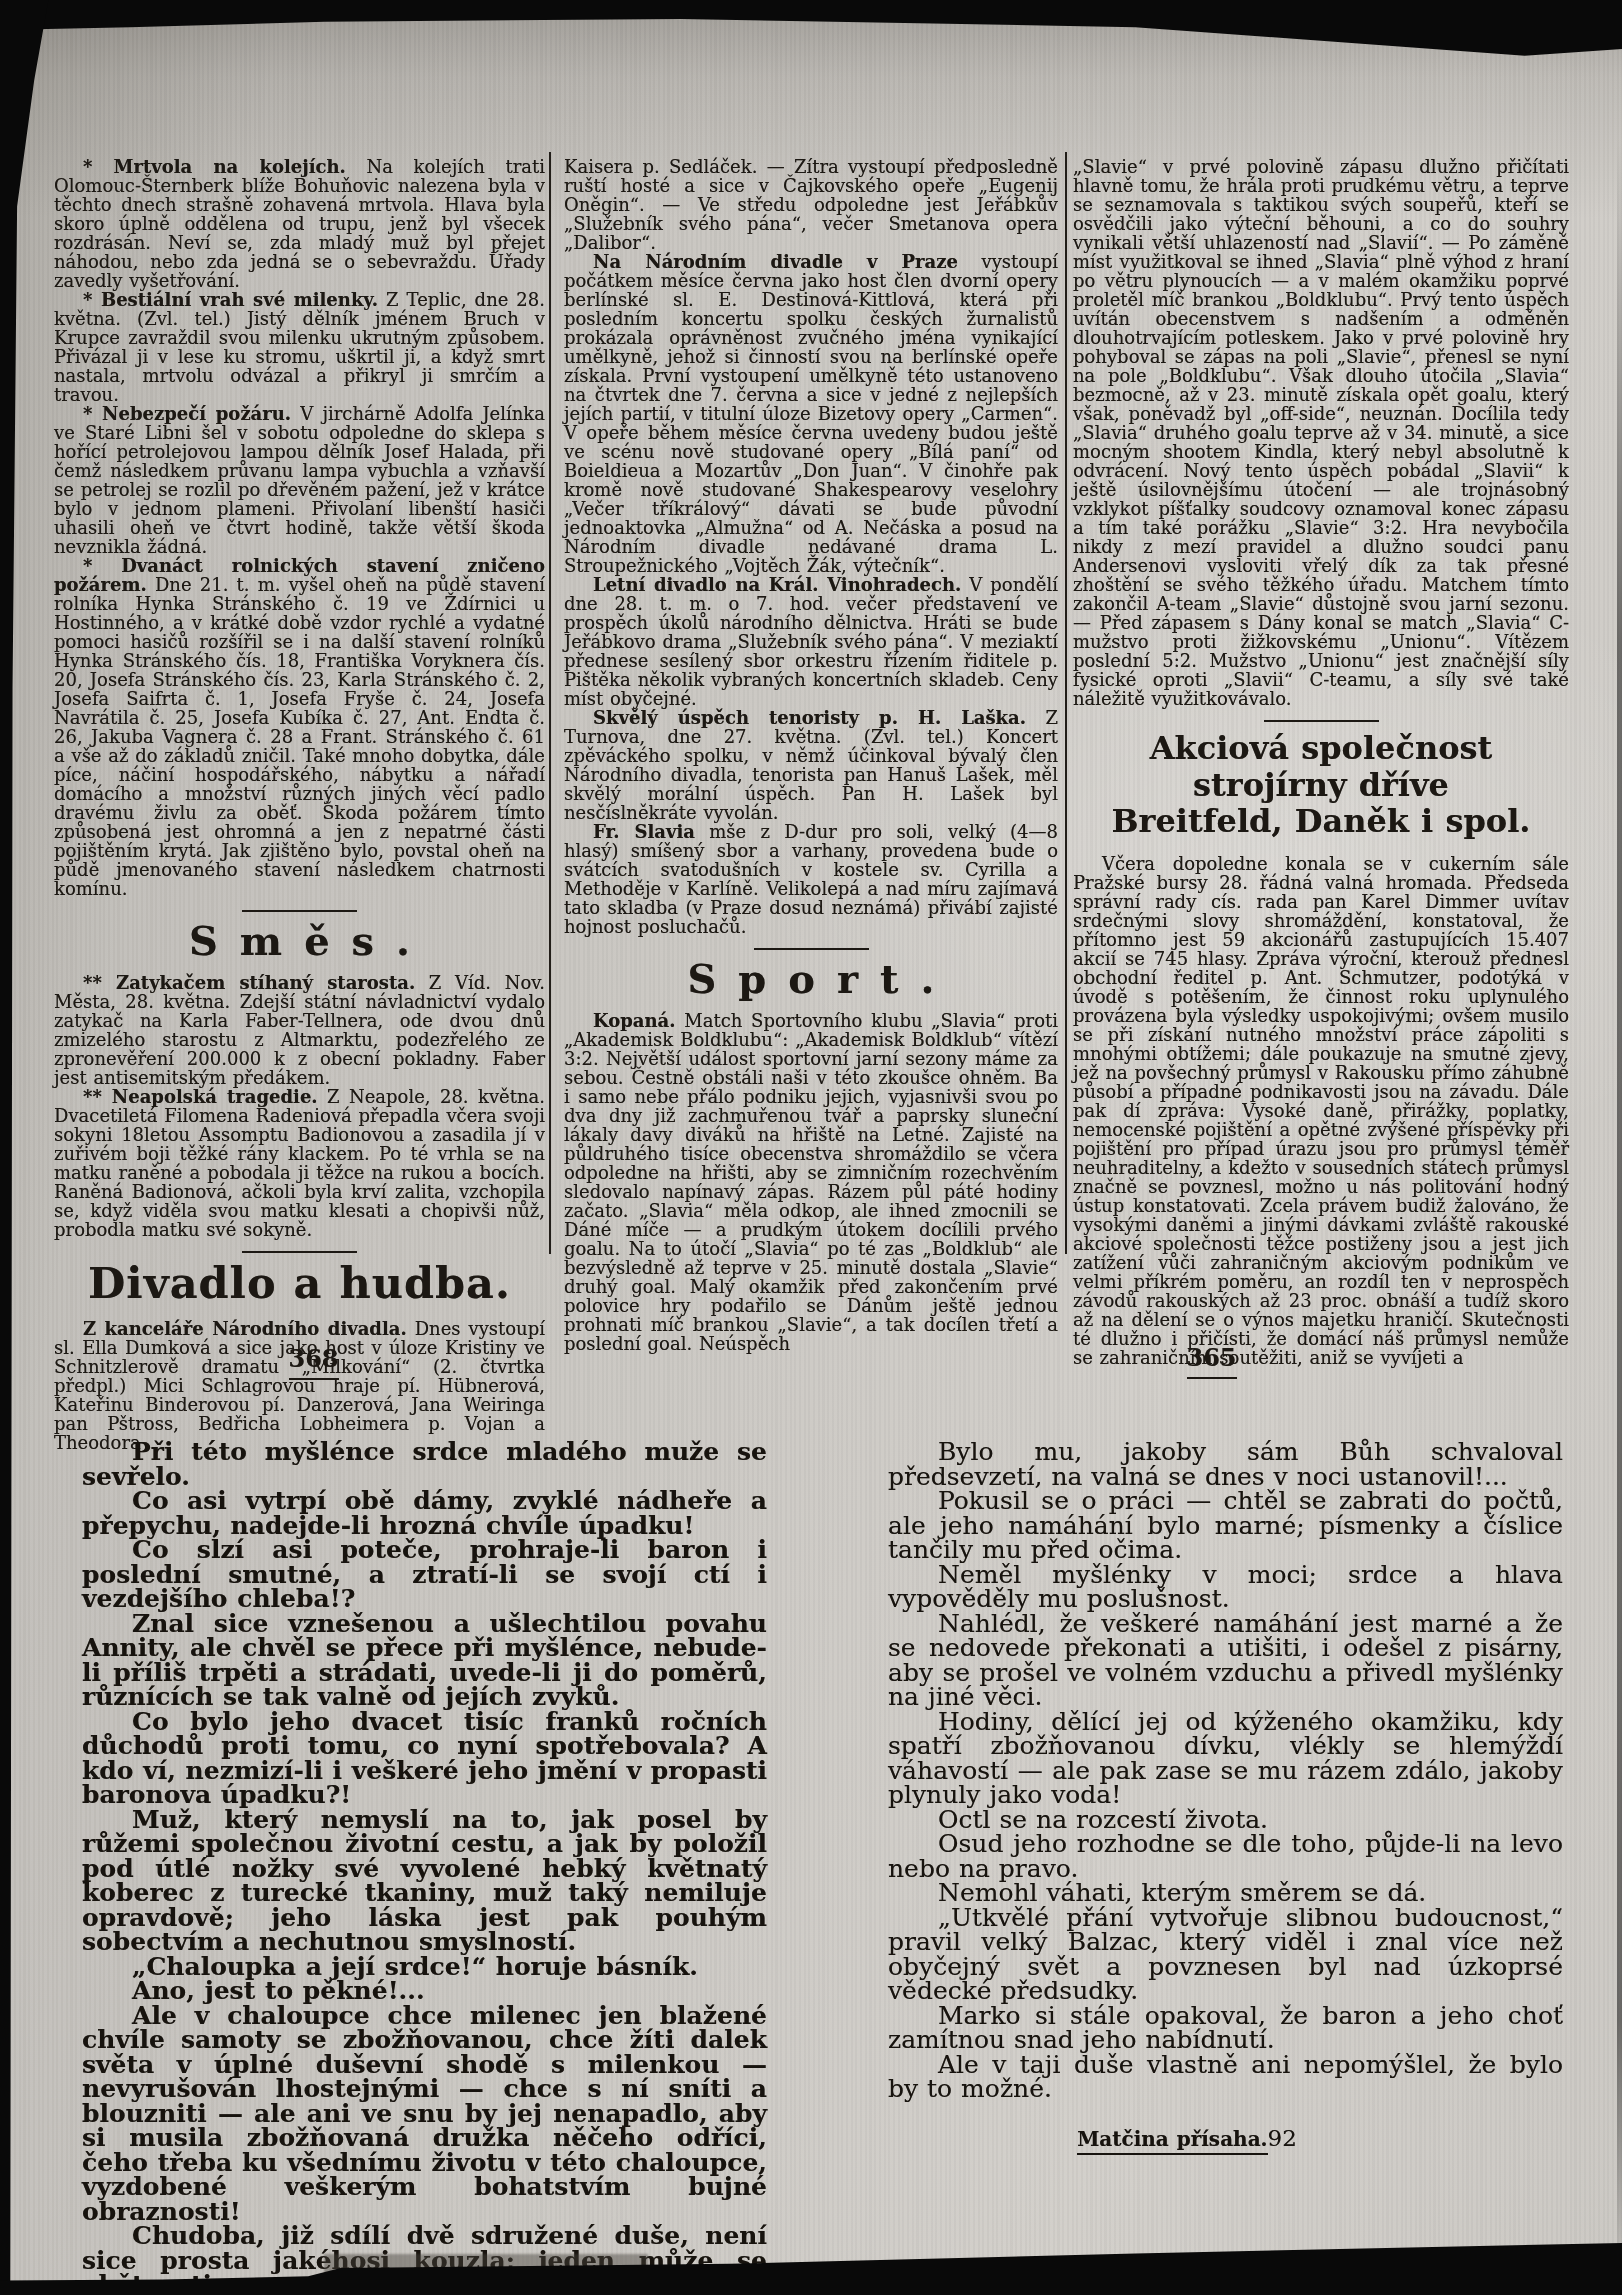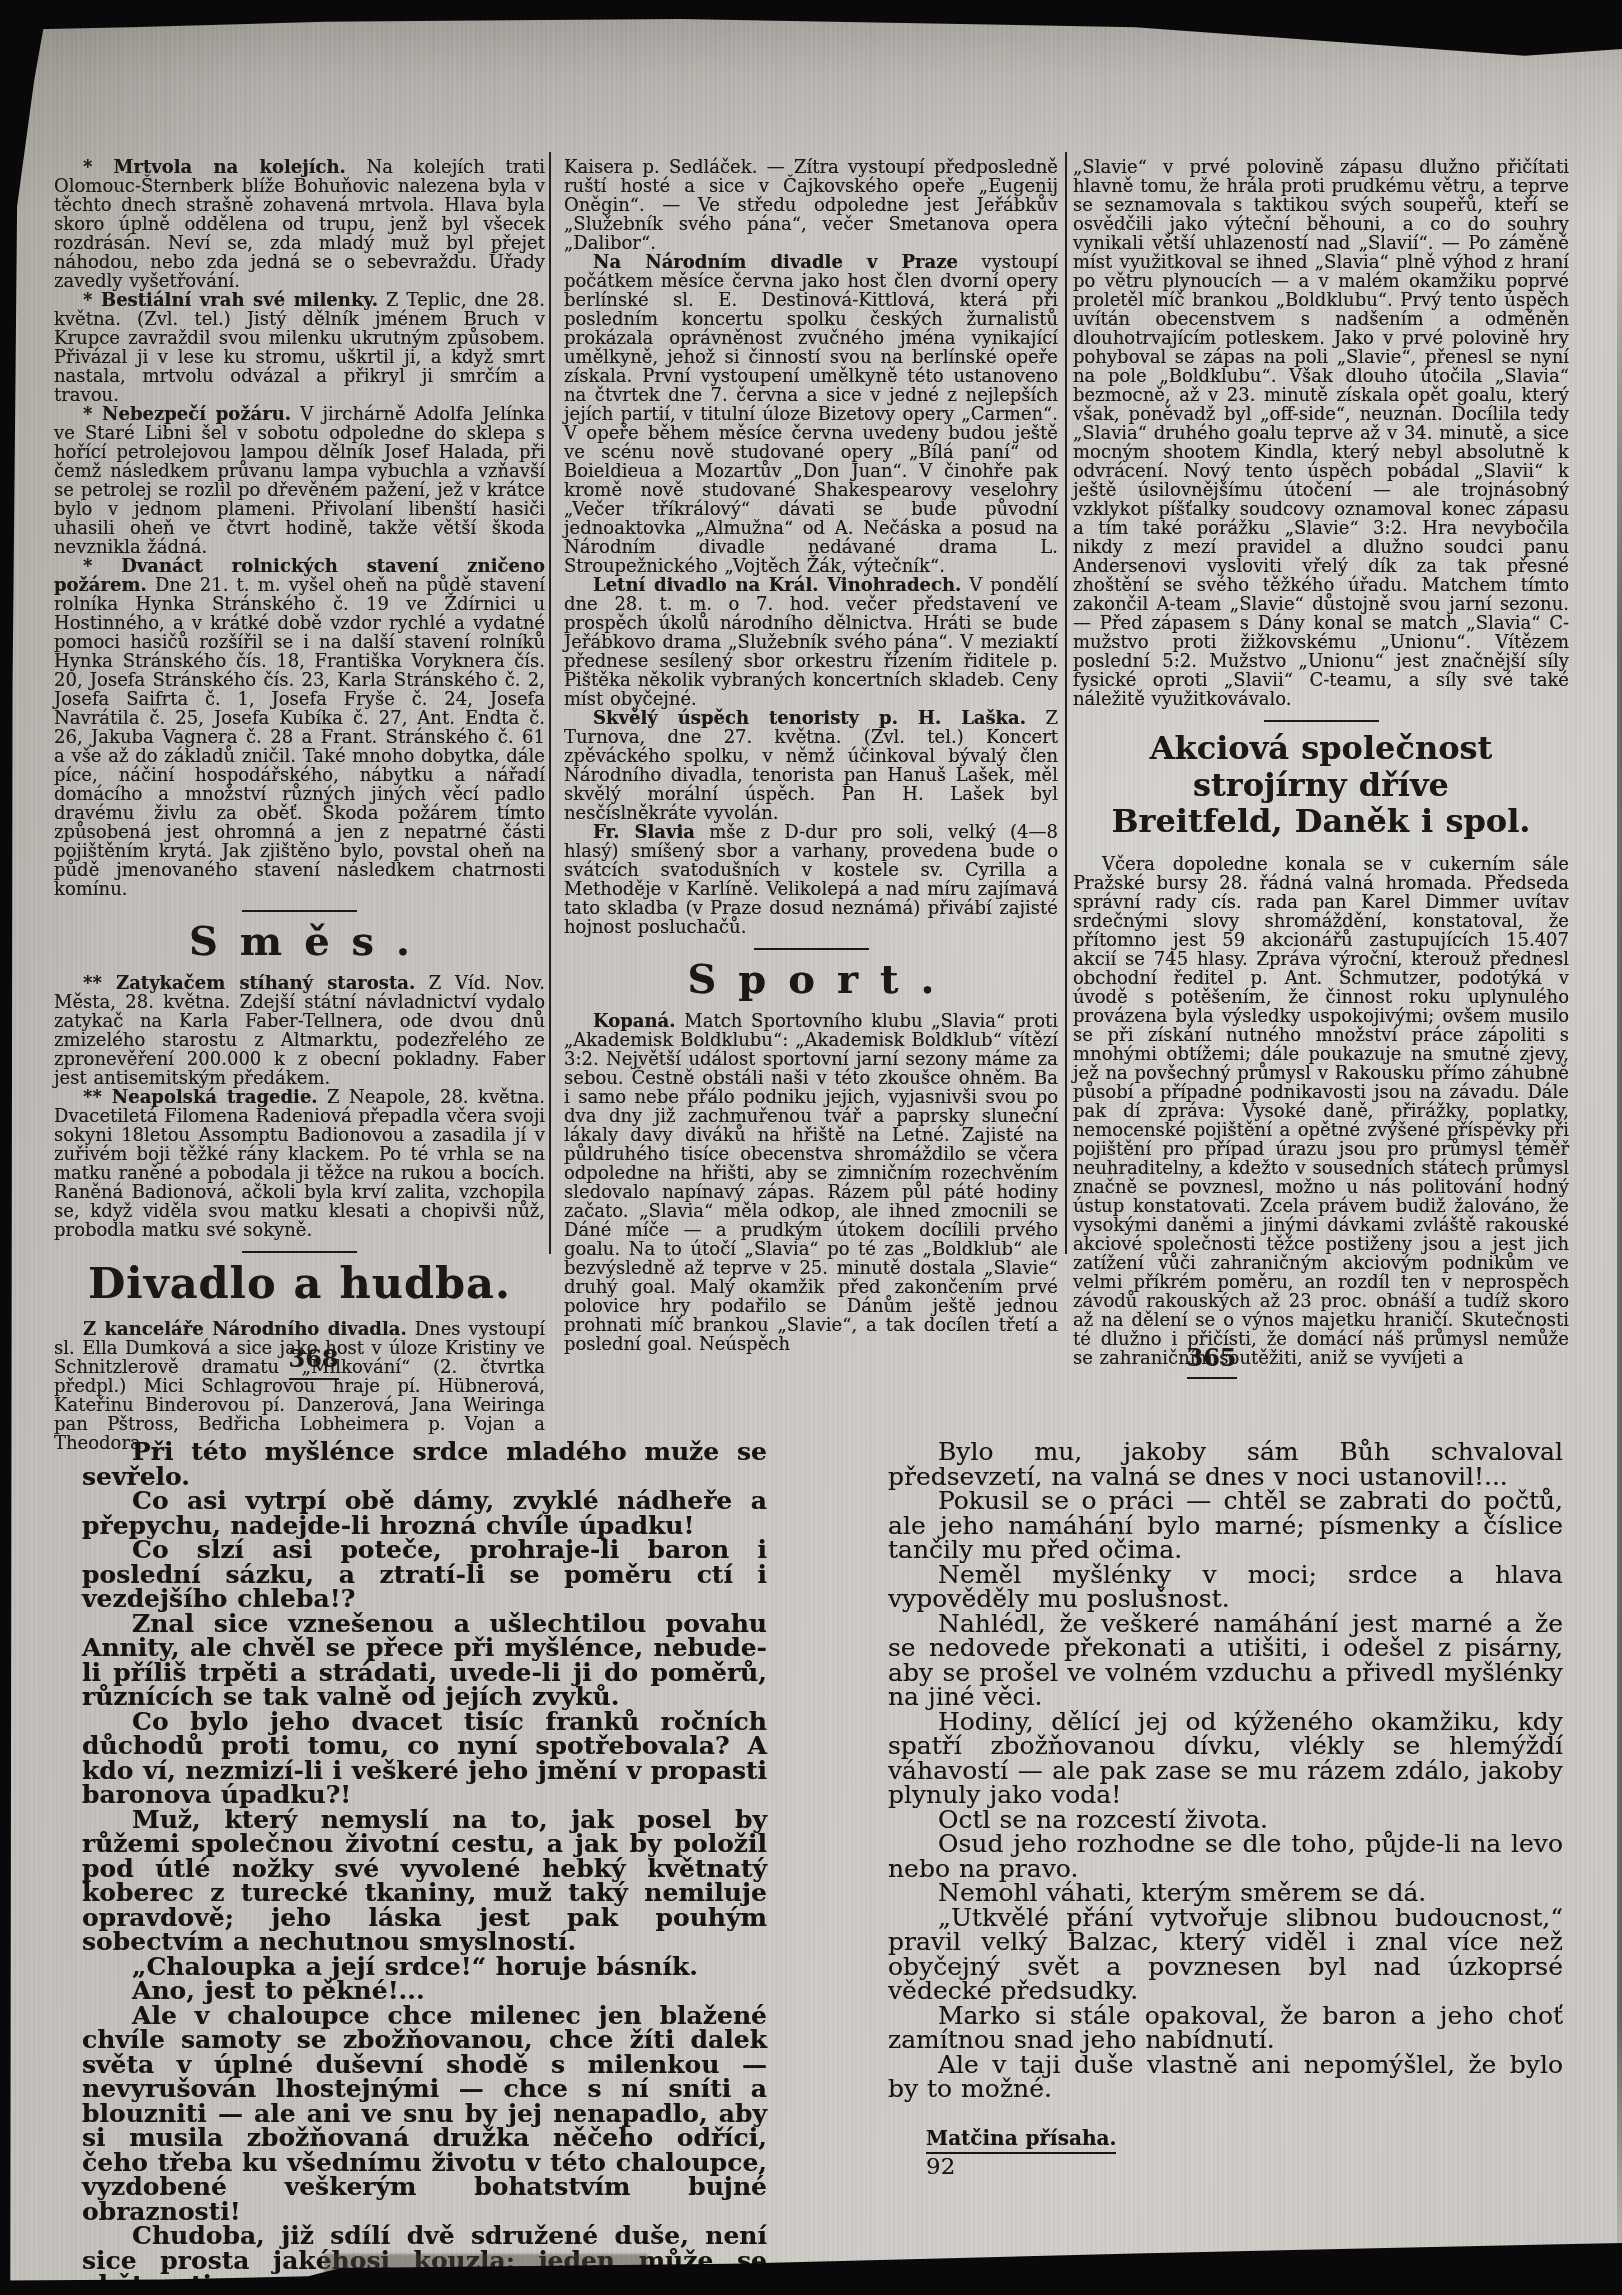--- a/index.html
+++ b/index.html
@@ -56,22 +56,22 @@
   #pn-left{left:264px;top:1344px;}
   #pn-right{left:1162px;top:1343px;}
   .pagenum-rule{width:50px;border-top:2.6px solid #1c1813;margin:5.2px auto 0 auto;}
 
   .bcol{position:absolute;top:1440px;color:#17130e;font-size:25px;line-height:24.5px;
     text-align:justify;word-spacing:1px;text-shadow:0 0 0.5px rgba(23,19,14,0.5);}
   #bleft{left:82px;width:685px;font-weight:bold;}
   #bright{left:888px;width:675px;}
   p.book{margin:0;text-indent:50px;}
 
-  .book-footer{display:flex;justify-content:space-between;align-items:baseline;
-    margin-top:24px;padding-right:131px;margin-left:38px;text-indent:0;flex-direction:column;}
+  .book-footer{display:flex;justify-content:center;align-items:baseline;
+    margin-top:24px;padding-right:131px;margin-left:54px;text-indent:0;}
   .footer-title{font-size:20px;font-weight:bold;border-bottom:2.1px solid #17130e;padding-bottom:2.1px;}
   .footer-page{font-size:23px;}
 </style>
 </head>
 <body>
 
 <div class="paper"></div>
 
 <div class="vrule" id="vrule1"></div>
 <div class="vrule" id="vrule2"></div>
@@ -124,21 +124,21 @@
   <div class="pagenum-rule"></div>
 </div>
 <div class="pagenum" id="pn-right">
   <span>365</span>
   <div class="pagenum-rule"></div>
 </div>
 
 <div class="bcol" id="bleft">
   <p class="book">Při této myšlénce srdce mladého muže se sevřelo.</p>
   <p class="book">Co asi vytrpí obě dámy, zvyklé nádheře a přepychu, nadejde-li hrozná chvíle úpadku!</p>
-  <p class="book">Co slzí asi poteče, prohraje-li baron i poslední sázku, a ztratí-li se poměru ctí i vezdejšího chleba!?</p>
+  <p class="book">Co slzí asi poteče, prohraje-li baron i poslední smutné, a ztratí-li se svojí ctí i vezdejšího chleba!?</p>
   <p class="book">Znal sice vznešenou a ušlechtilou povahu Annity, ale chvěl se přece při myšlénce, nebude-li příliš trpěti a strádati, uvede-li ji do poměrů, různících se tak valně od jejích zvyků.</p>
   <p class="book">Co bylo jeho dvacet tisíc franků ročních důchodů proti tomu, co nyní spotřebovala? A kdo ví, nezmizí-li i veškeré jeho jmění v propasti baronova úpadku?!</p>
   <p class="book">Muž, který nemyslí na to, jak posel by růžemi společnou životní cestu, a jak by položil pod útlé nožky své vyvolené hebký květnatý koberec z turecké tkaniny, muž taký nemiluje opravdově; jeho láska jest pak pouhým sobectvím a nechutnou smyslností.</p>
   <p class="book">„Chaloupka a její srdce!“ horuje básník.</p>
   <p class="book">Ano, jest to pěkné!...</p>
   <p class="book">Ale v chaloupce chce milenec jen blažené chvíle samoty se zbožňovanou, chce žíti dalek světa v úplné duševní shodě s milenkou — nevyrušován lhostejnými — chce s ní sníti a blouzniti — ale ani ve snu by jej nenapadlo, aby si musila zbožňovaná družka něčeho odříci, čeho třeba ku všednímu životu v této chaloupce, vyzdobené veškerým bohatstvím bujné obraznosti!</p>
   <p class="book">Chudoba, již sdílí dvě sdružené duše, není sice prosta jakéhosi kouzla; jeden může se obětovati za</p>
 </div>
 
 <div class="bcol" id="bright">

